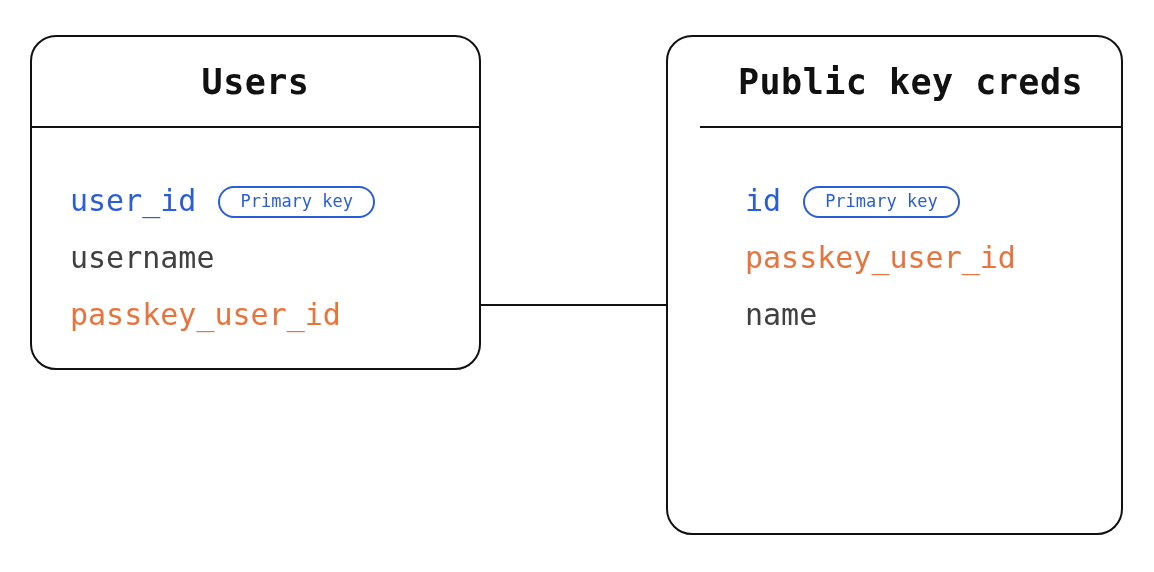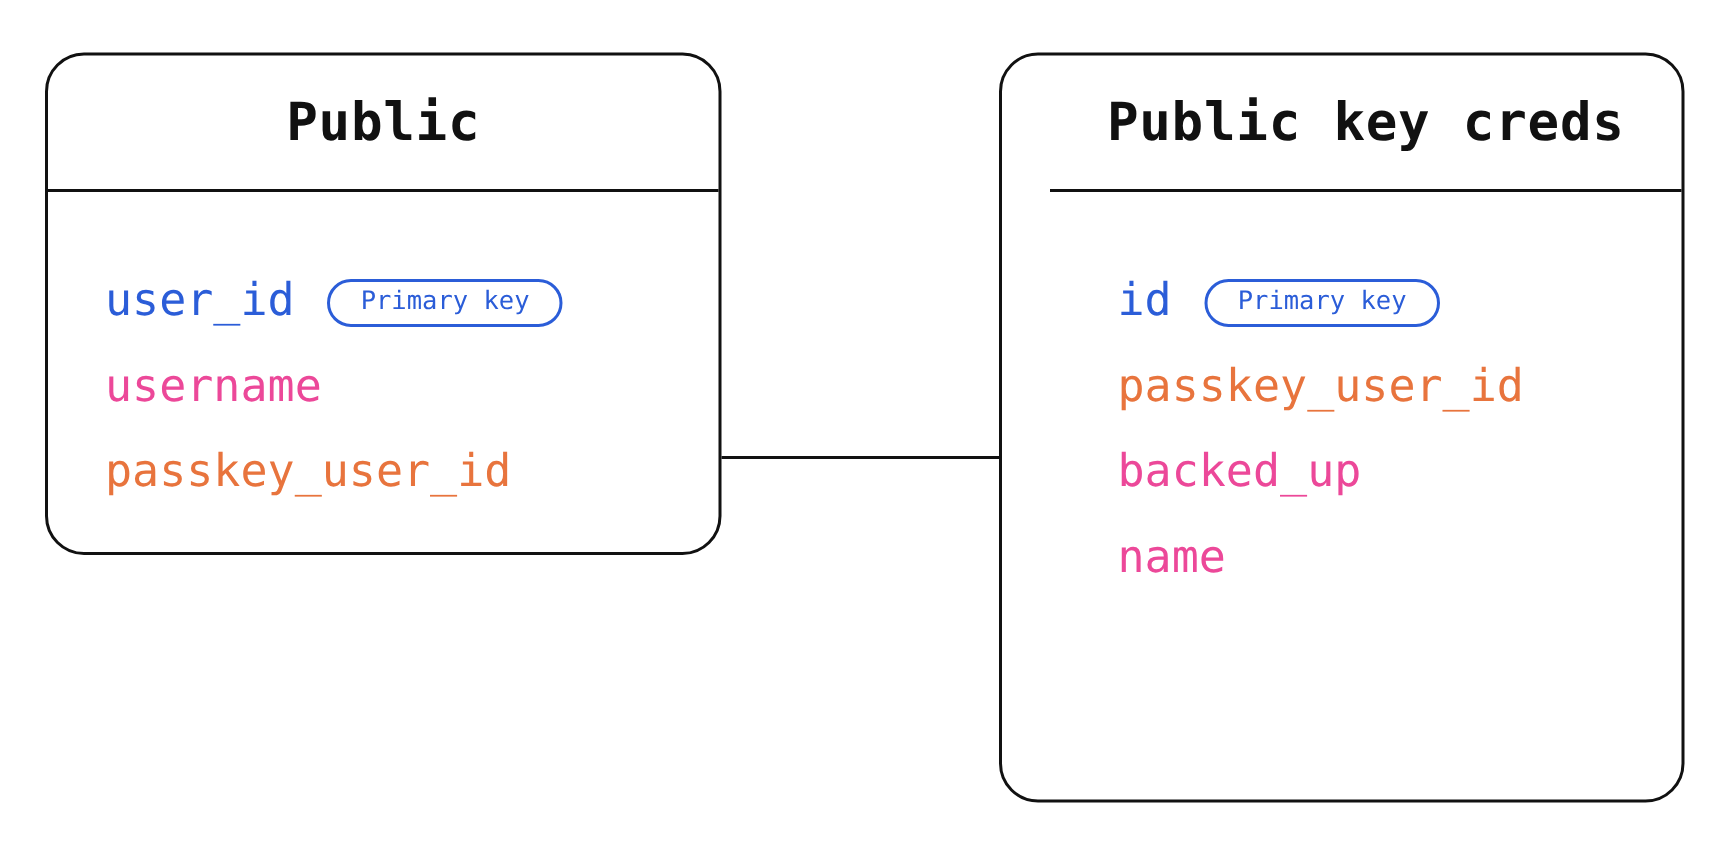--- a/index.html
+++ b/index.html
@@ -42,21 +42,21 @@
   .entity-fields { padding-top: 33px; }
   .entity-users .entity-fields { padding-left: 38px; }
   .entity-creds .entity-fields { padding-left: 45px; }
   .field-row {
     height: 57px;
     display: flex;
     align-items: flex-end;
   }
   .field-name {
     font-size: 30px;
-    color: #ec4899;
+    color: #404040;
     white-space: pre;
   }
   .field-name.c-blue   { color: var(--c-primary_blue); }
   .field-name.c-orange { color: var(--c-foreign_orange); }
   .badge {
     display: inline-flex;
     align-items: center;
     margin-left: 22px;
     padding: 3px 20px 5px 20px;
     border: 2px solid var(--c-primary_blue);
@@ -77,21 +77,21 @@
 </style>
 </head>
 <body>
 
 <div class="canvas">
 
   <div class="connector"></div>
 
   <section class="entity entity-users">
     <header class="entity-header">
-      <span class="entity-title">Public</span>
+      <span class="entity-title">Users</span>
     </header>
     <div class="entity-fields">
       <div class="field-row">
         <span class="field-name c-blue">user_id</span>
         <span class="badge">Primary key</span>
       </div>
       <div class="field-row">
         <span class="field-name">username</span>
       </div>
       <div class="field-row">
@@ -106,21 +106,18 @@
     </header>
     <div class="entity-fields">
       <div class="field-row">
         <span class="field-name c-blue">id</span>
         <span class="badge">Primary key</span>
       </div>
       <div class="field-row">
         <span class="field-name c-orange">passkey_user_id</span>
       </div>
       <div class="field-row">
-        <span class="field-name">backed_up</span>
-      </div>
-      <div class="field-row">
         <span class="field-name">name</span>
       </div>
     </div>
   </section>
 
 </div>
 
 </body></html>

